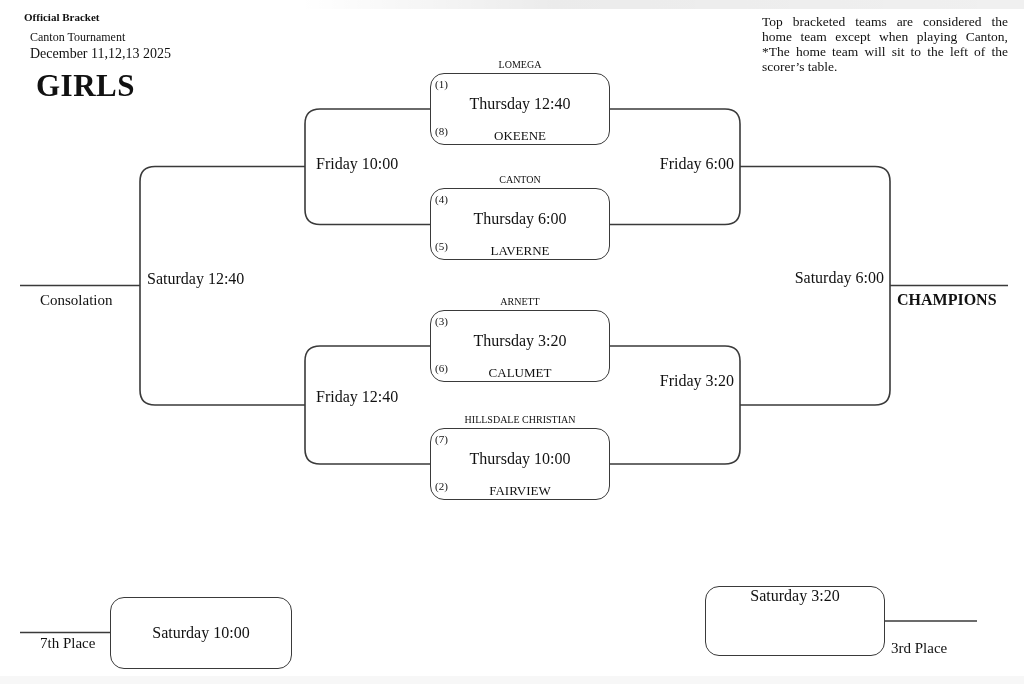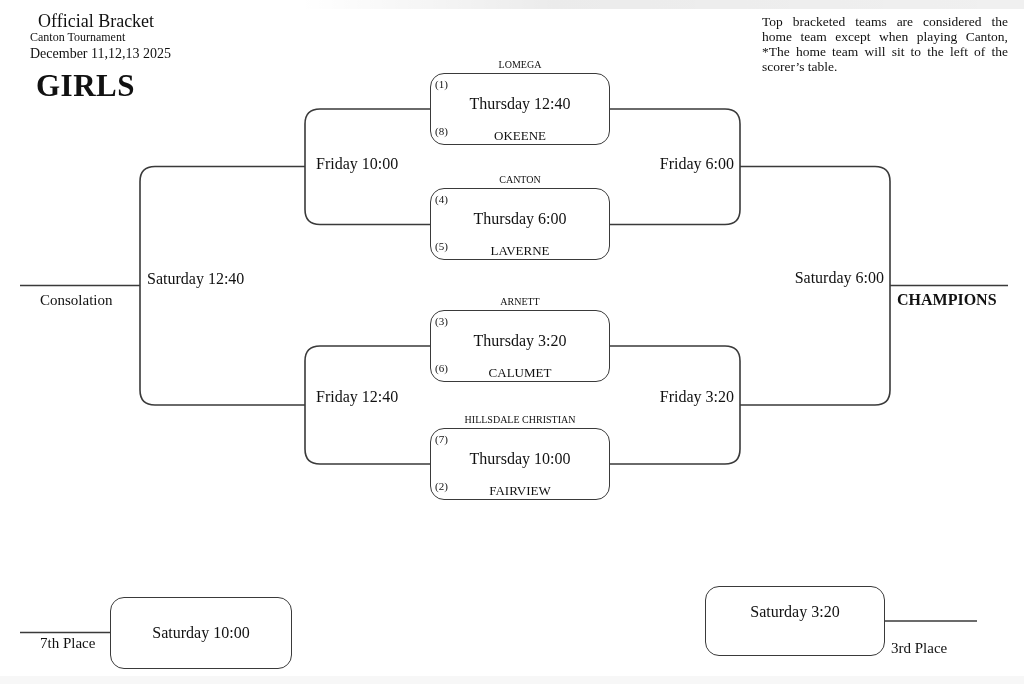--- a/index.html
+++ b/index.html
@@ -7,21 +7,21 @@
     position:relative;
     width:1024px;height:684px;
     background:#ffffff;
     font-family:"Liberation Serif","DejaVu Serif",serif;
     color:#111111;
     overflow:hidden;
     margin:0 auto;
   }
   .abs{position:absolute;}
   
-  .hdr-title{left:38px;top:11px;font-size:18px;font-weight:normal;}
+  .hdr-title{left:24px;top:11px;font-size:11px;font-weight:bold;}
   .hdr-sub{left:30px;top:30px;font-size:12px;}
   .hdr-dates{left:30px;top:46px;font-size:14px;}
   .hdr-div{left:36px;top:68px;font-size:31px;font-weight:bold;letter-spacing:.5px;}
   
   .note{left:762px;top:14px;width:246px;font-size:13.5px;line-height:15px;text-align:justify;}
   
   .band-top{left:300px;top:0;width:724px;height:9px;
     background:linear-gradient(to right,rgba(0,0,0,0) 0%,rgba(0,0,0,0.08) 35%,rgba(0,0,0,0.06) 100%);}
   .band-bottom{left:0;bottom:0;width:1024px;height:8px;background:rgba(0,0,0,0.03);}
   
@@ -34,28 +34,28 @@
   .game .team-bottom{position:absolute;left:0;right:0;bottom:2px;height:15px;line-height:15px;
     text-align:center;font-size:13px;}
   .game .seed-top{position:absolute;left:5px;top:5px;font-size:11px;line-height:12px;}
   .game .seed-bottom{position:absolute;left:5px;bottom:8px;font-size:11px;line-height:12px;}
   .game .time{position:absolute;left:0;right:0;top:22px;text-align:center;font-size:16px;}
   .g1{--y:73px;} .g2{--y:188px;} .g3{--y:310px;} .g4{--y:428px;}
   
   .placebox{position:absolute;border:1.6px solid #3a3a3a;border-radius:14px;background:#fff;
     width:180px;height:70px;display:flex;justify-content:center;font-size:16px;}
   .box-7th{left:110px;top:597px;align-items:center;}
-  .box-3rd{left:705px;top:586px;align-items:flex-start;padding-top:16px;box-sizing:border-box;}
+  .box-3rd{left:705px;top:586px;align-items:flex-start;box-sizing:border-box;}
   
   .rlabel{font-size:16px;line-height:18px;}
   .plabel{font-size:15px;line-height:17px;}
   .lab-fri1000{left:316px;top:155px;}
   .lab-fri600{right:290px;top:155px;}
   .lab-fri1240{left:316px;top:388px;}
-  .lab-fri320{right:290px;top:388px;}
+  .lab-fri320{right:290px;top:372px;}
   .lab-sat1240{left:147px;top:270px;}
   .lab-sat600{right:140px;top:269px;}
   .lab-consolation{left:40px;top:292px;}
   .lab-champions{left:897px;top:291px;font-size:16px;font-weight:bold;}
   .lab-7th{left:40px;top:635px;}
   .lab-3rd{left:891px;top:640px;}
 </style>
 </head>
 <body>
 

